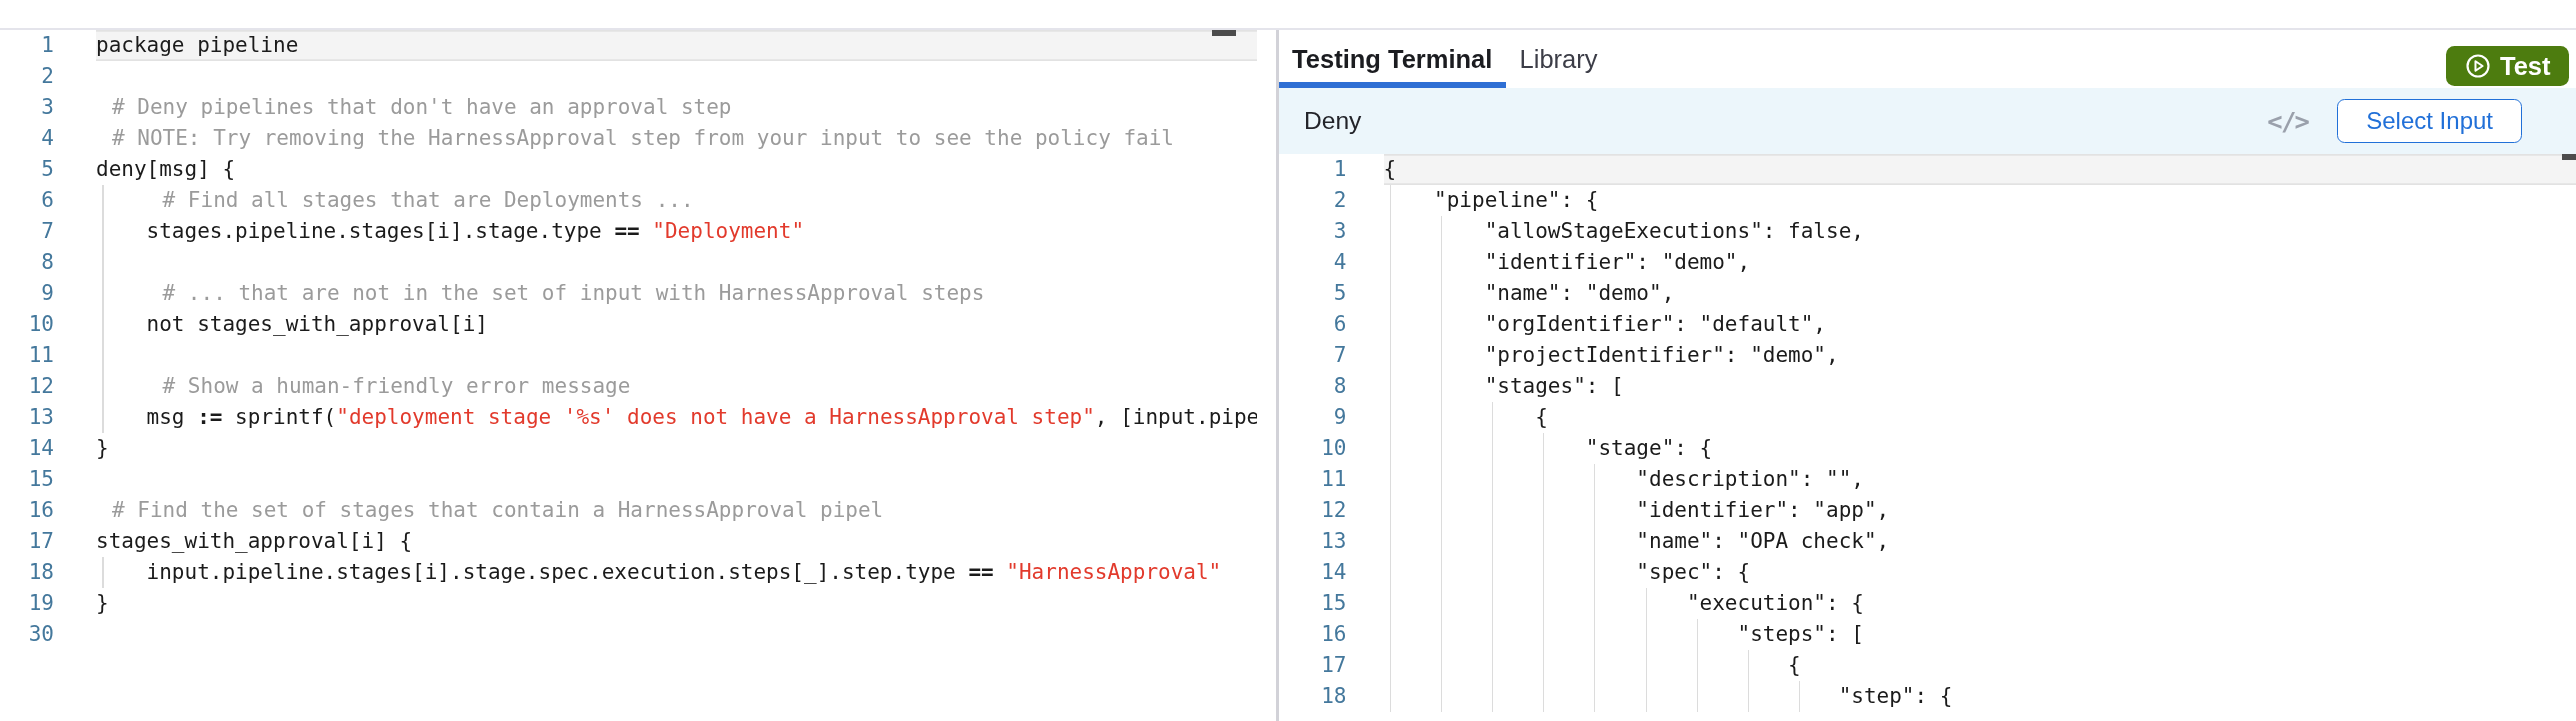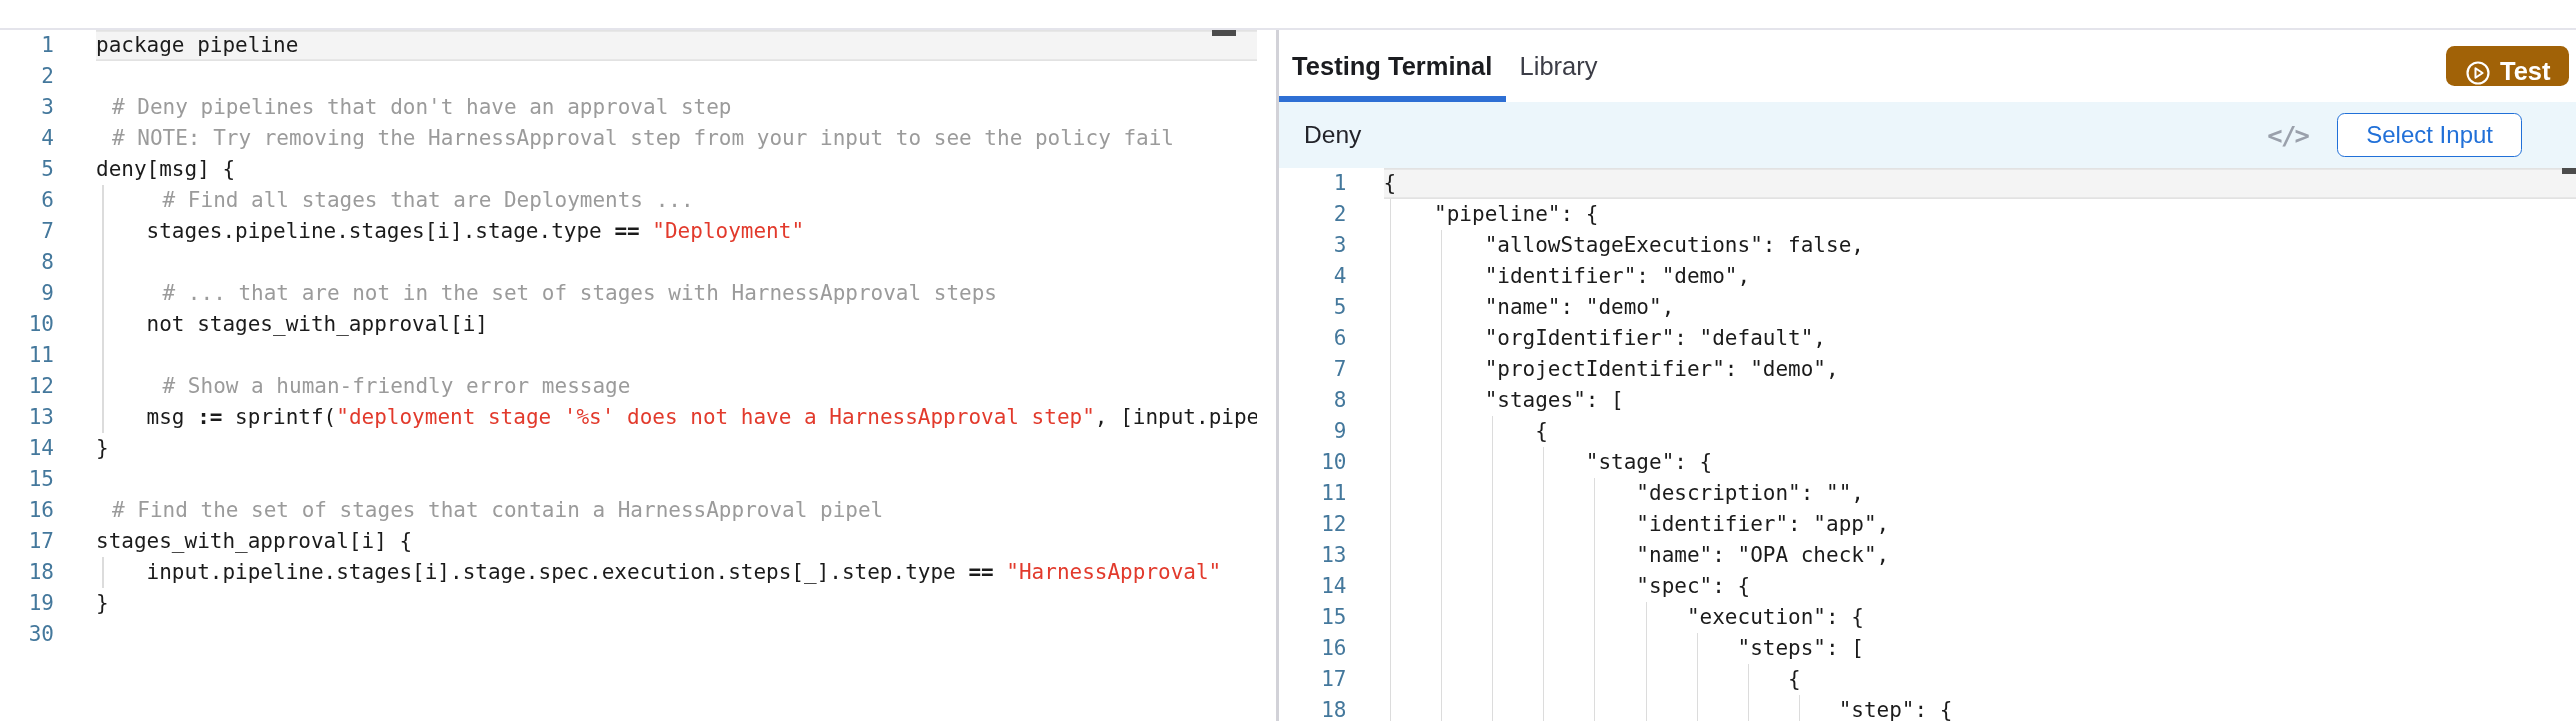--- a/index.html
+++ b/index.html
@@ -27,26 +27,26 @@
   .seg-c{color:#1b1b1b;}
   .seg-m{color:#9b9b9b;margin-left:16px;}
   .seg-s{color:#e23a2c;}
   .seg-o{color:#1b1b1b;font-weight:bold;}
   .ruler-marker{position:absolute;height:6px;background:#4c4c4c;z-index:5;}
   .marker-left{top:0;right:20.4px;width:24px;}
   .marker-right{top:0;right:0;width:14.4px;}
 
   
   .right-panel{flex:1;display:flex;flex-direction:column;background:#fff;min-width:0;}
-  .tabbar{height:72px;position:relative;display:flex;align-items:stretch;background:#fff;}
+  .tabbar{height:58px;position:relative;display:flex;align-items:stretch;background:#fff;}
   .tab{display:flex;align-items:center;padding:0 13.6px;font-size:25.5px;color:#3c3d47;
        border-bottom:6px solid transparent;border-top:6px solid transparent;cursor:pointer;}
   .tab.active{color:#1b1c20;font-weight:bold;border-bottom-color:#2e6fd4;}
-  .test-btn{position:absolute;right:6.8px;top:16px;height:40px;display:flex;align-items:flex-end;gap:9.3px;
-       background:#a16207;color:#ffffff;border:none;border-radius:8.5px;padding:0 18.7px;
+  .test-btn{position:absolute;right:6.8px;top:16px;height:40px;display:flex;align-items:center;gap:9.3px;
+       background:#4d7c0f;color:#ffffff;border:none;border-radius:8.5px;padding:0 18.7px;
        font-family:"Liberation Sans",sans-serif;font-size:25.5px;font-weight:bold;cursor:pointer;}
   .test-btn svg{display:block;}
   .input-bar{height:66px;background:#ecf6fb;display:flex;align-items:center;padding:0 54px 0 25.5px;box-sizing:border-box;}
   .input-title{font-size:24.6px;color:#23242a;}
   .spacer{flex:1;}
   .code-icon{font-family:"DejaVu Sans Mono","Liberation Mono",monospace;font-size:25.5px;font-weight:bold;
        color:#9aa0ab;margin-right:29px;letter-spacing:-1.7px;cursor:pointer;}
   .select-input-btn{height:44px;background:#ffffff;border:1.7px solid #2170d8;border-radius:7.6px;
        color:#2170d8;font-family:"Liberation Sans",sans-serif;font-size:24px;padding:0 28px;cursor:pointer;}
   .editor-wrap{flex:1;position:relative;overflow:hidden;background:#fff;}
@@ -90,21 +90,21 @@
           <div class="line">
             <span class="ln">7</span>
             <span class="code"><i class="guide" style="left: 6px;"></i><span class="seg-c">    stages.pipeline.stages[i].stage.type </span><span class="seg-o">==</span><span class="seg-c"> </span><span class="seg-s">"Deployment"</span></span>
           </div>
           <div class="line">
             <span class="ln">8</span>
             <span class="code"><i class="guide" style="left: 6px;"></i></span>
           </div>
           <div class="line">
             <span class="ln">9</span>
-            <span class="code"><i class="guide" style="left: 6px;"></i><span class="seg-m">    # ... that are not in the set of stages with HarnessApproval steps</span></span>
+            <span class="code"><i class="guide" style="left: 6px;"></i><span class="seg-m">    # ... that are not in the set of input with HarnessApproval steps</span></span>
           </div>
           <div class="line">
             <span class="ln">10</span>
             <span class="code"><i class="guide" style="left: 6px;"></i><span class="seg-c">    not stages_with_approval[i]</span></span>
           </div>
           <div class="line">
             <span class="ln">11</span>
             <span class="code"><i class="guide" style="left: 6px;"></i></span>
           </div>
           <div class="line">

